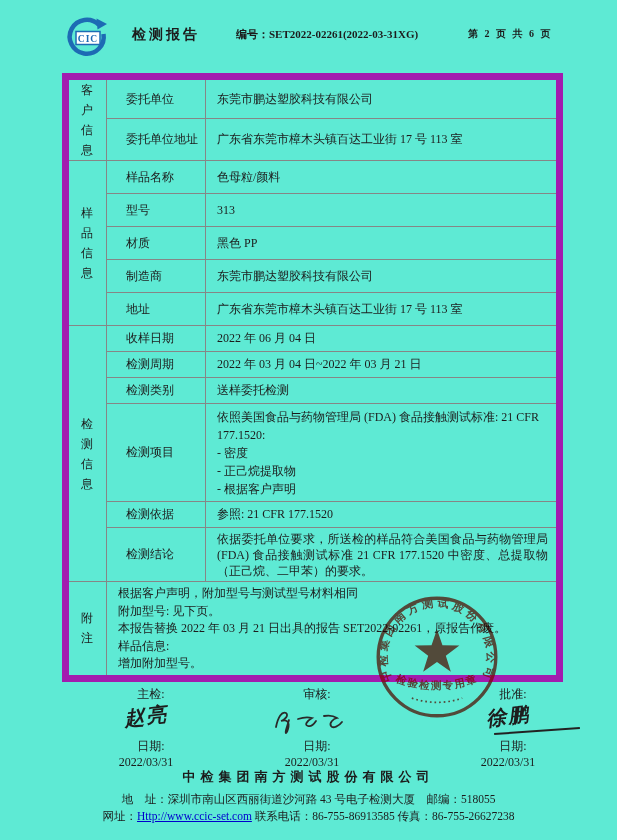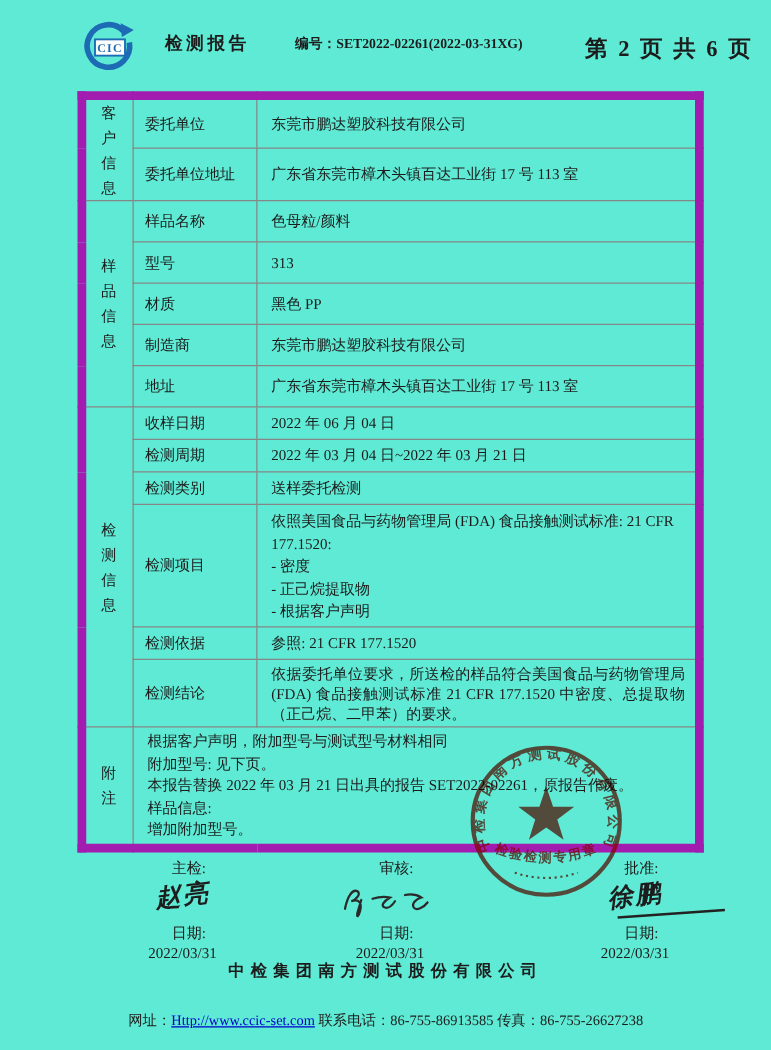--- a/index.html
+++ b/index.html
@@ -7,33 +7,33 @@
   body { font-family:"Liberation Serif","DejaVu Serif",serif; }
   #page {
     position:relative; width:617px; height:840px; background:#5eead4;
     margin:0 auto; overflow:hidden; color:#1c1c1c;
   }
 
   
   #logo { position:absolute; left:60px; top:12px; width:60px; height:50px; }
   .hdr-title { position:absolute; left:132px; top:26px; font-size:14px; font-weight:bold; letter-spacing:3px; }
   .hdr-no    { position:absolute; left:236px; top:27px; font-size:11px; font-weight:bold; }
-  .hdr-page  { position:absolute; left:468px; top:27px; font-size:18px; font-weight:bold; letter-spacing:2px;text-align:center; }
+  .hdr-page  { position:absolute; left:468px; top:27px; font-size:10px; font-weight:bold; letter-spacing:2px;text-align:center; }
 
   
   table.report {
     position:absolute; left:62px; top:73px; width:494px;
     border-collapse:collapse; table-layout:fixed;
     border:7px solid #a21caf;
   }
   table.report td { border:1px solid #868686; font-size:12px; vertical-align:middle; }
   col.c-cat { width:41px; } col.c-lbl { width:99px; } col.c-val { width:354px; }
   td.cat { text-align:center; }
   td.cat .cat-inner { width:2.1em; margin:0 auto; line-height:20px; letter-spacing:1px; }
-  td.lbl { padding-left:9px; }
+  td.lbl { padding-left:19px; }
   td.val { padding-left:11px; }
   tr.h33 { height:33px; } tr.h26 { height:26px; }
   tr.hproj { height:92px; } tr.hconc { height:48px; } tr.hnote { height:90px; }
   td.multi { vertical-align:top; padding-top:4px; padding-bottom:3px; }
   .proj-line { line-height:18px; padding-right:6px; }
   td.conc { line-height:16px; padding:3px 8px 2px 11px; text-align:justify; }
   td.notes { vertical-align:top; padding:3px 10px 2px 11px; }
   .note-line { line-height:17.5px; }
 
   
@@ -212,17 +212,18 @@
     <text font-size="13.5" font-weight="bold" fill="#d9372b" letter-spacing="4" font-family="Liberation Serif, serif">
       <textPath href="#seal-arc-top" startOffset="50%" text-anchor="middle">中检集团南方测试股份有限公司</textPath>
     </text>
     <text font-size="12.5" font-weight="bold" fill="#d9372b" letter-spacing="2" font-family="Liberation Serif, serif">
       <textPath href="#seal-arc-bottom" startOffset="50%" text-anchor="middle">检验检测专用章</textPath>
     </text>
     <path d="M 45,124 Q 75,134 105,124" fill="none" stroke="#d9372b" stroke-width="2" stroke-dasharray="2,3.5"></path>
   </svg>
 
   <div class="ft-company">中检集团南方测试股份有限公司</div>
+  <div class="ft-line2">地　址：深圳市南山区西丽街道沙河路 43 号电子检测大厦　邮编：518055</div>
   <div class="ft-line3">
     <span>网址：</span><a class="ft-url" href="#">Http://www.ccic-set.com</a><span> 联系电话：86-755-86913585  传真：86-755-26627238</span>
   </div>
 
 </div>
 
 </body></html>

